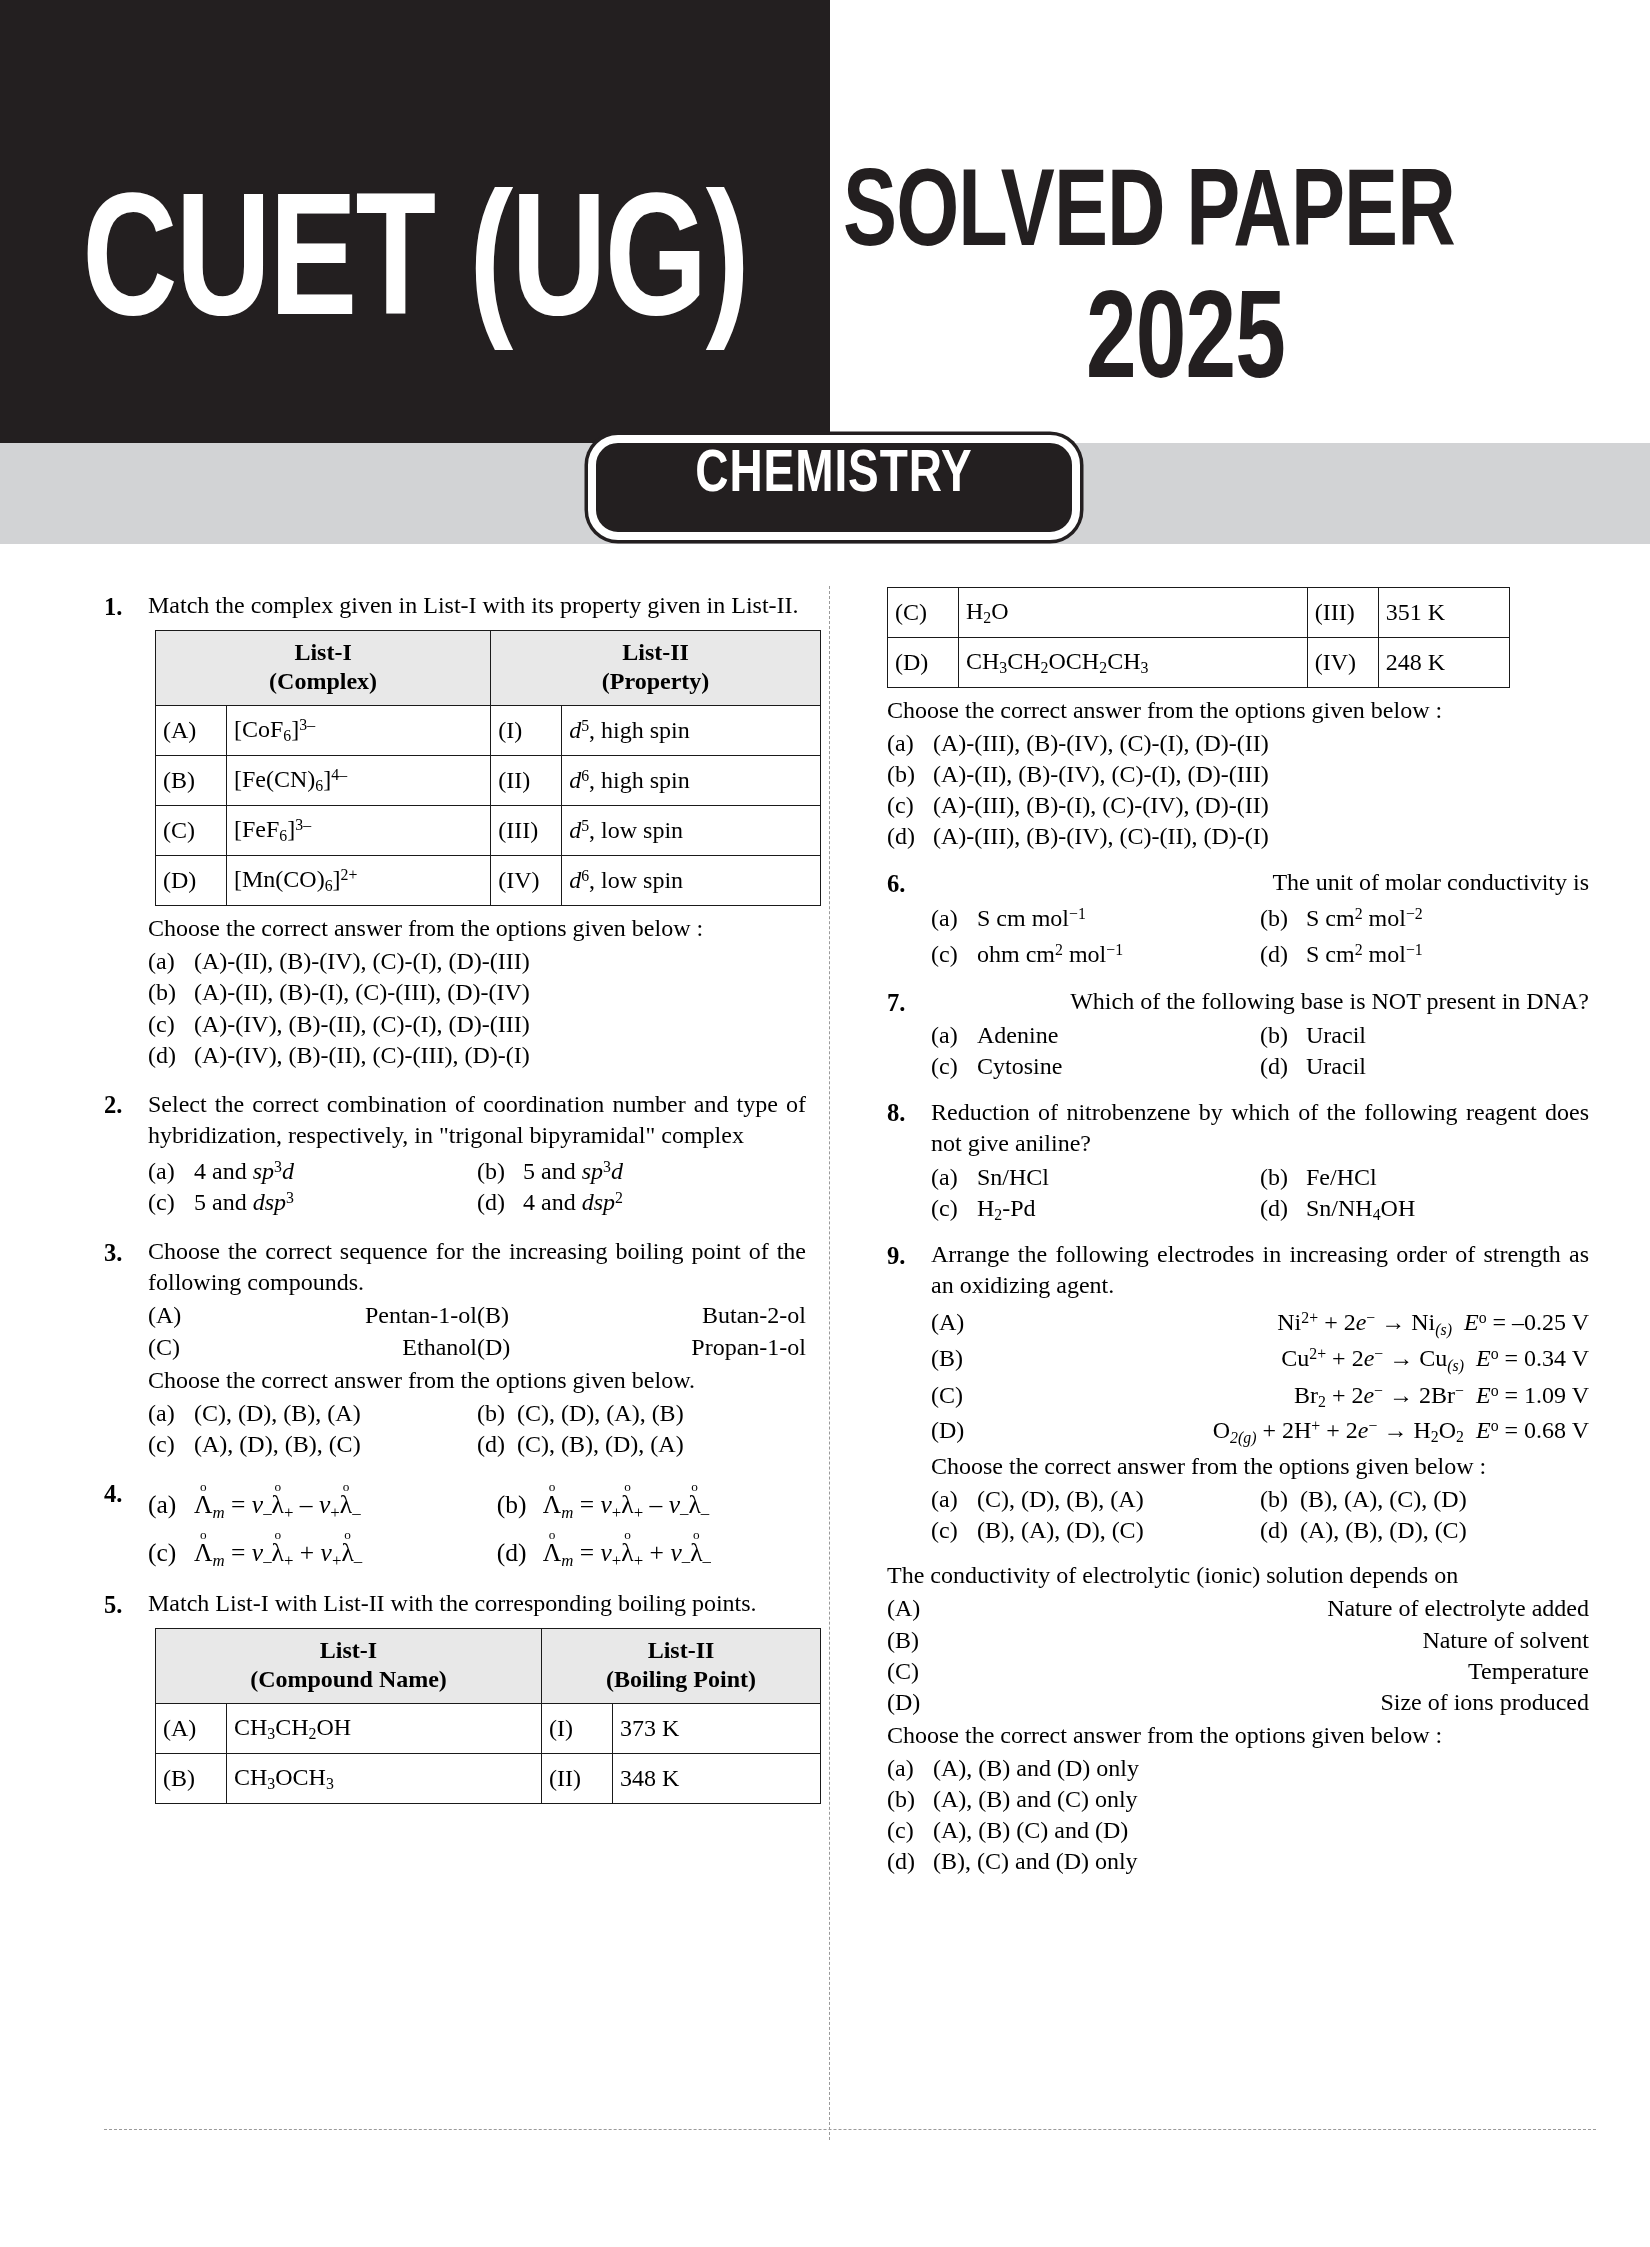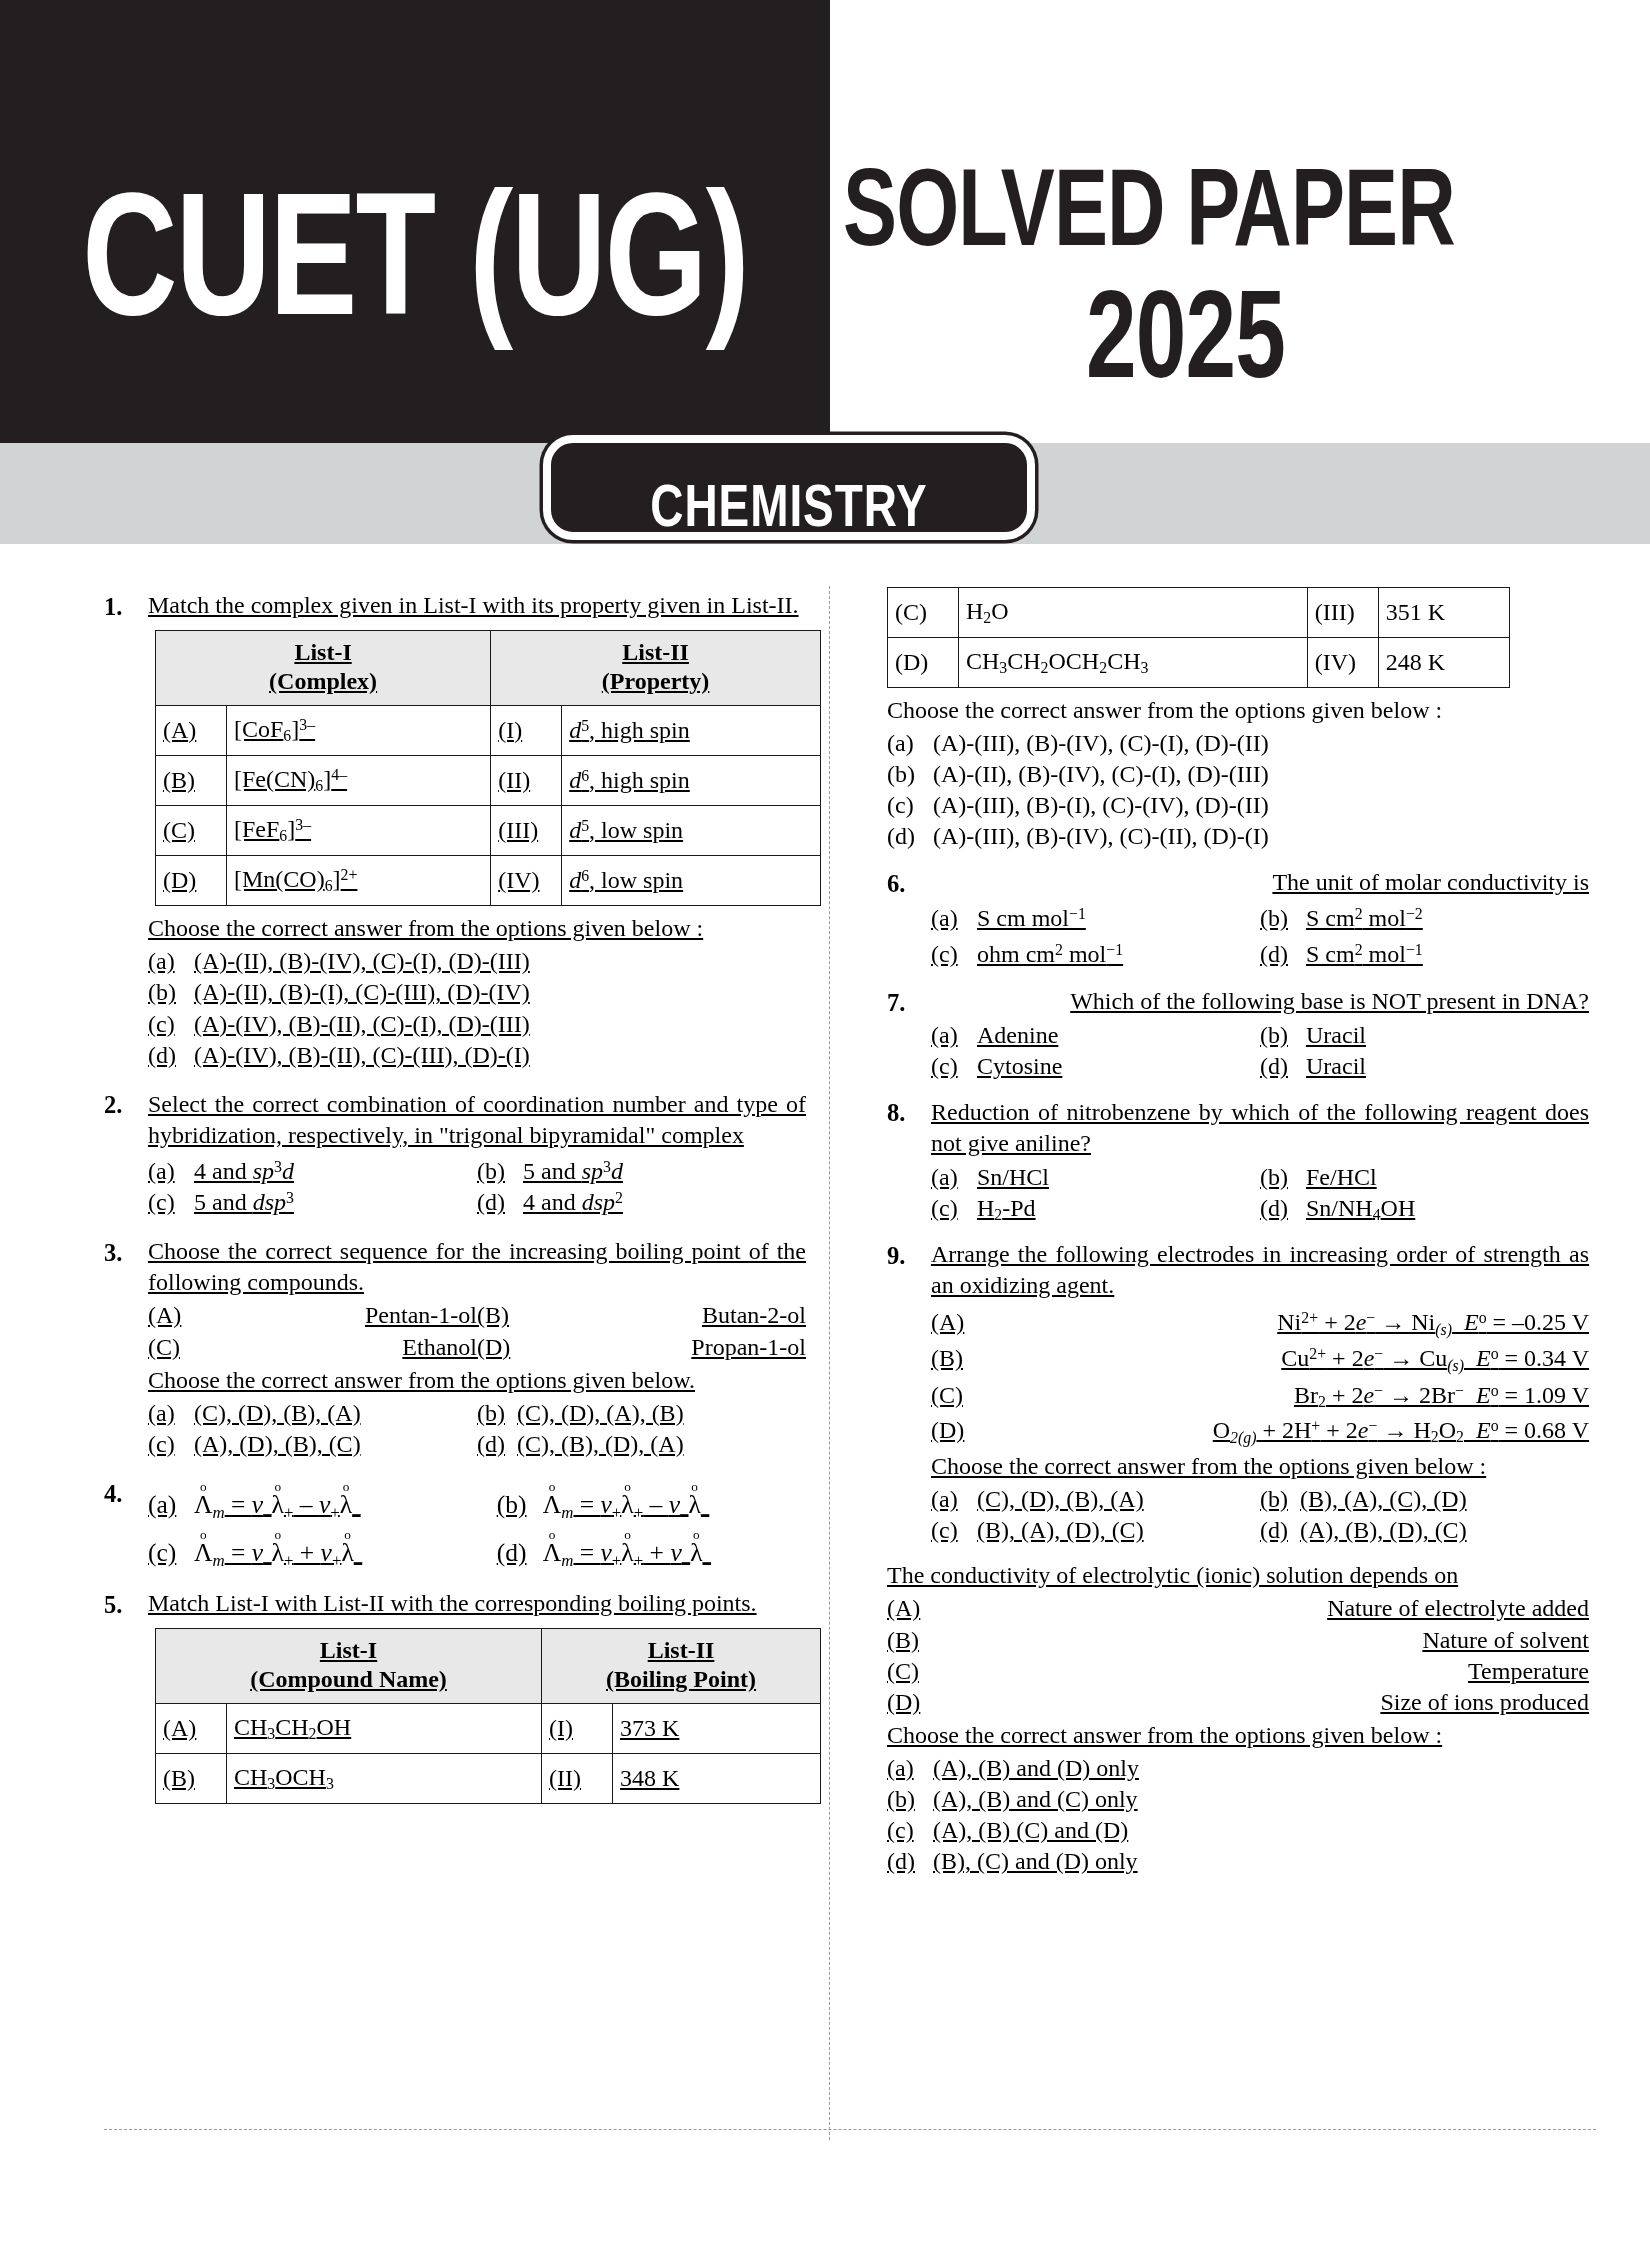--- a/index.html
+++ b/index.html
@@ -35,25 +35,25 @@
     font-family:"Liberation Sans", sans-serif;
     font-weight:bold; font-size:91px; line-height:1;
     letter-spacing:-0.9px;
     transform:scaleY(1.36); transform-origin:center top;
   }
   .hdr-gray {
     position:absolute; left:0; top:443px; width:1650px; height:101px;
     background:#d2d3d5;
   }
   .subject-badge {
-    position:absolute; left:543px; top:435px; width:492px; height:105px;
+    position:absolute; left:588px; top:435px; width:492px; height:105px;
     background:#231f20; border:8px solid #ffffff; border-radius:30px;
     box-shadow:0 0 0 3.5px #231f20;
     box-sizing:border-box;
-    display:flex; align-items:flex-end; justify-content:center;
+    display:flex; align-items:flex-start; justify-content:center;
   }
   .subject-badge span {
     color:#ffffff; font-family:"Liberation Sans", sans-serif;
     font-weight:bold; font-size:46px; letter-spacing:0.9px;
     transform:scaleY(1.3);
   }
 
   
   .col { position:absolute; top:590px; font-size:24px; line-height:1.30; }
   .col-l { left:104px;  width:702px; }
@@ -66,21 +66,21 @@
     position:absolute; left:104px; top:2129px; width:1492px; height:0;
     border-top:1.8px dashed #9a9a9a;
   }
 
   
   .q { display:flex; margin-bottom:12.3px; }
   .qnum {
     width:44px; flex:0 0 44px; font-weight:bold; font-size:24.6px;
     padding-top:0.9px;
   }
-  .qbody { flex:1 1 auto;text-decoration:underline; }
+  .qbody { flex:1 1 auto; }
   .qtext { text-align:justify; text-justify:inter-word; }
   .qtext.nojust { text-align:right; }
 
   
   .opts { margin-top:1.8px; }
   .orow { display:flex; }
   .ocell { display:flex; align-items:flex-start; }
   .ocell.half { width:50%; }
   .ocell.full { width:100%; }
   .olab { flex:0 0 46px; }

